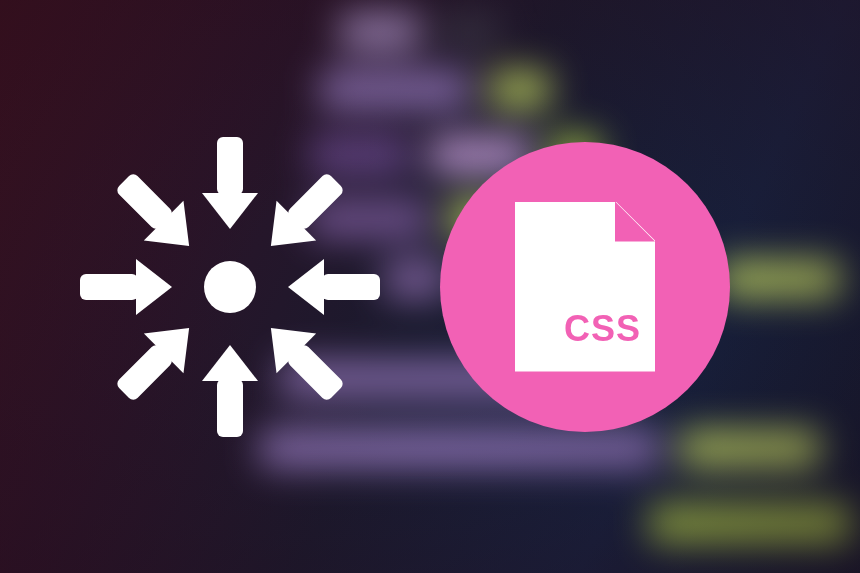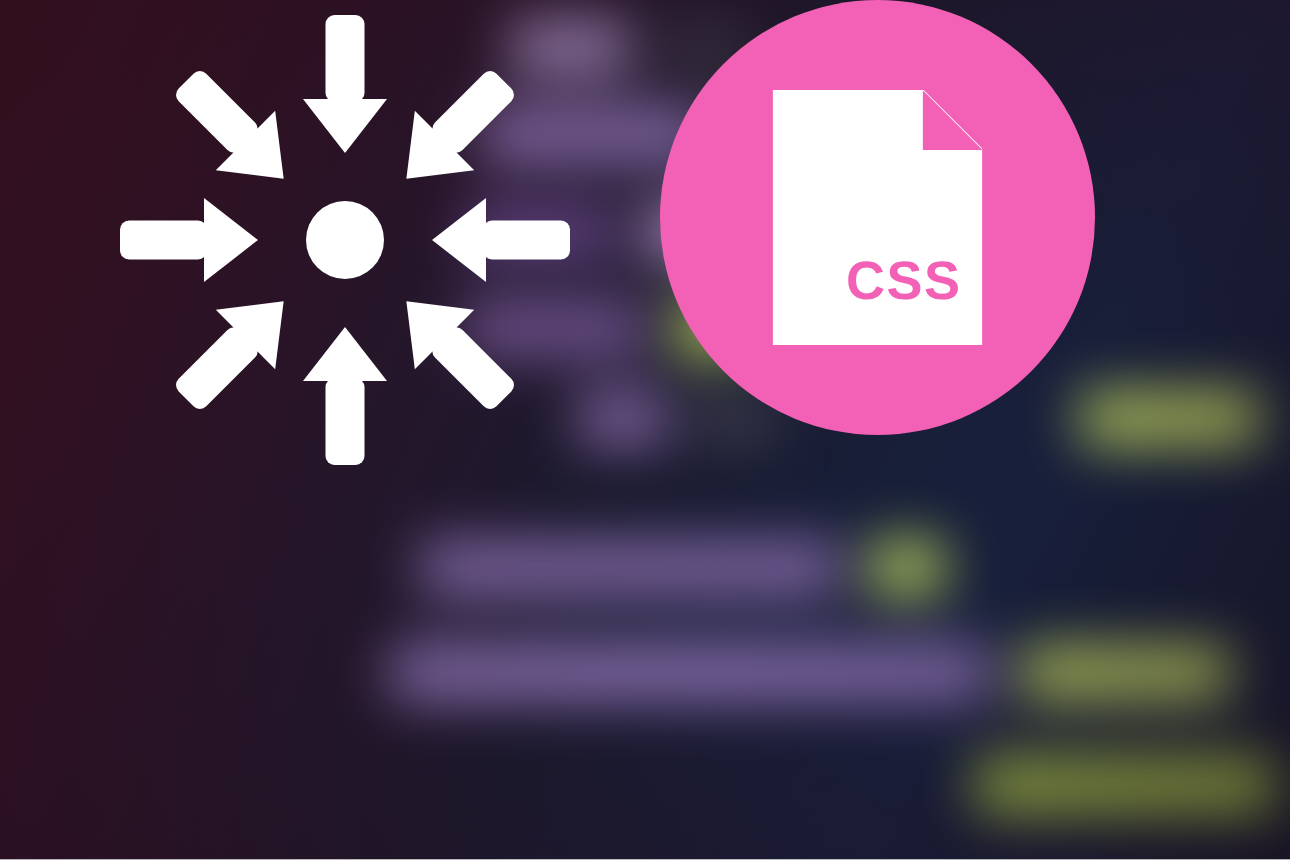--- a/index.html
+++ b/index.html
@@ -41,21 +41,21 @@
   .l8a { top: 505px; left: 650px; width: 200px; background: #b5d84a; }
   .vignette {
     position: absolute;
     inset: 0;
     background: radial-gradient(ellipse at center, transparent 30%, rgba(40,10,25,0.4) 100%);
   }
   .content {
     position: absolute;
     inset: 0;
     display: flex;
-    align-items: flex-start;
+    align-items: center;
     justify-content: center;
     gap: 50px;
   }
   .arrows-icon {
     width: 320px;
     height: 320px;
     position: relative;
     margin-left: -40px;
   }
   .css-badge {

